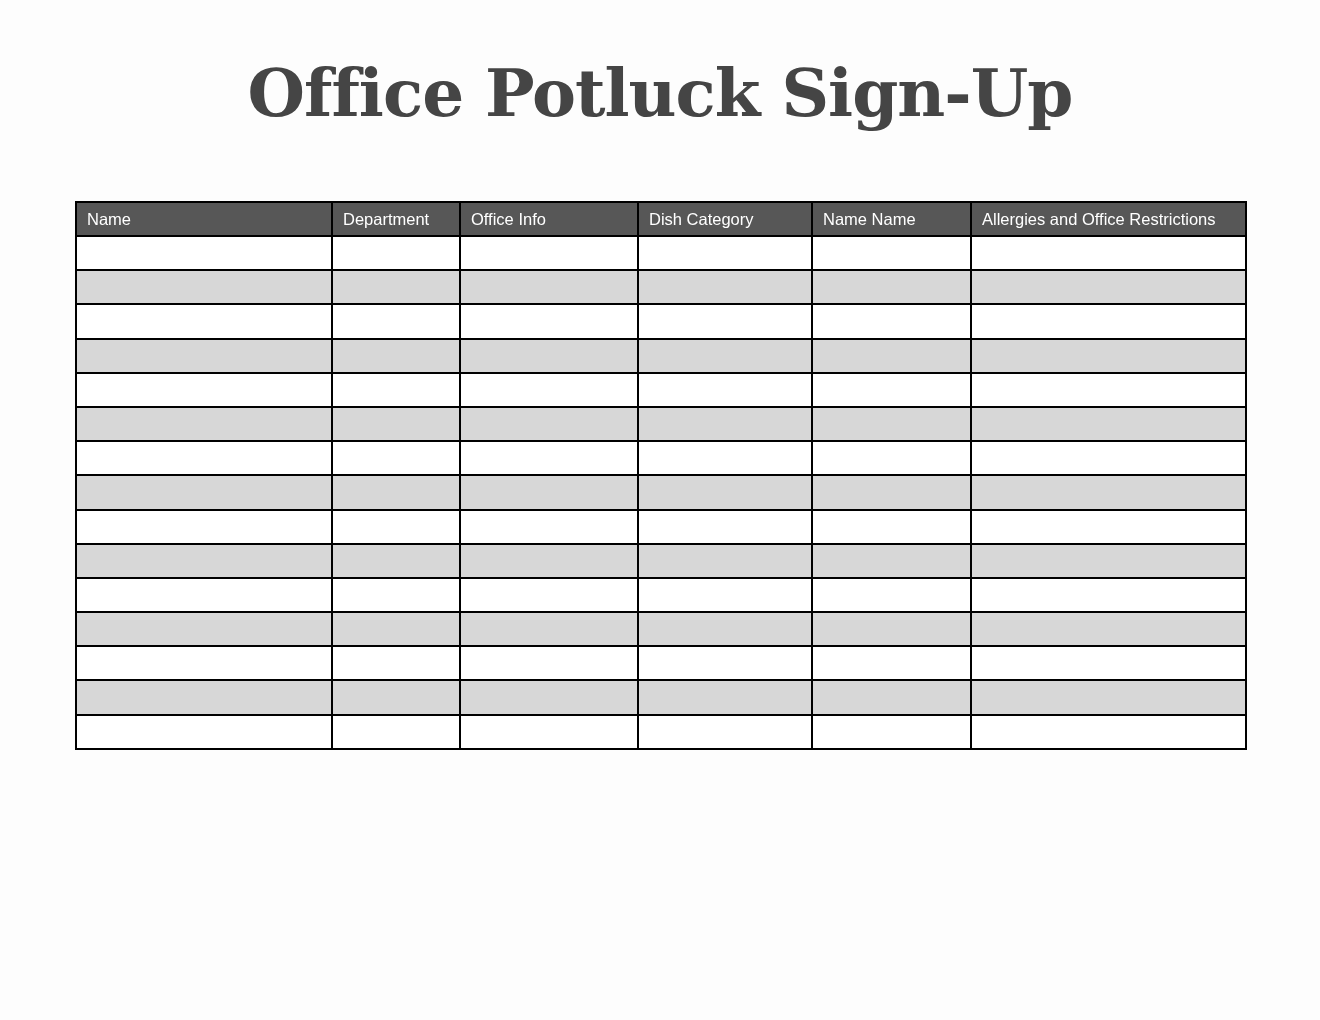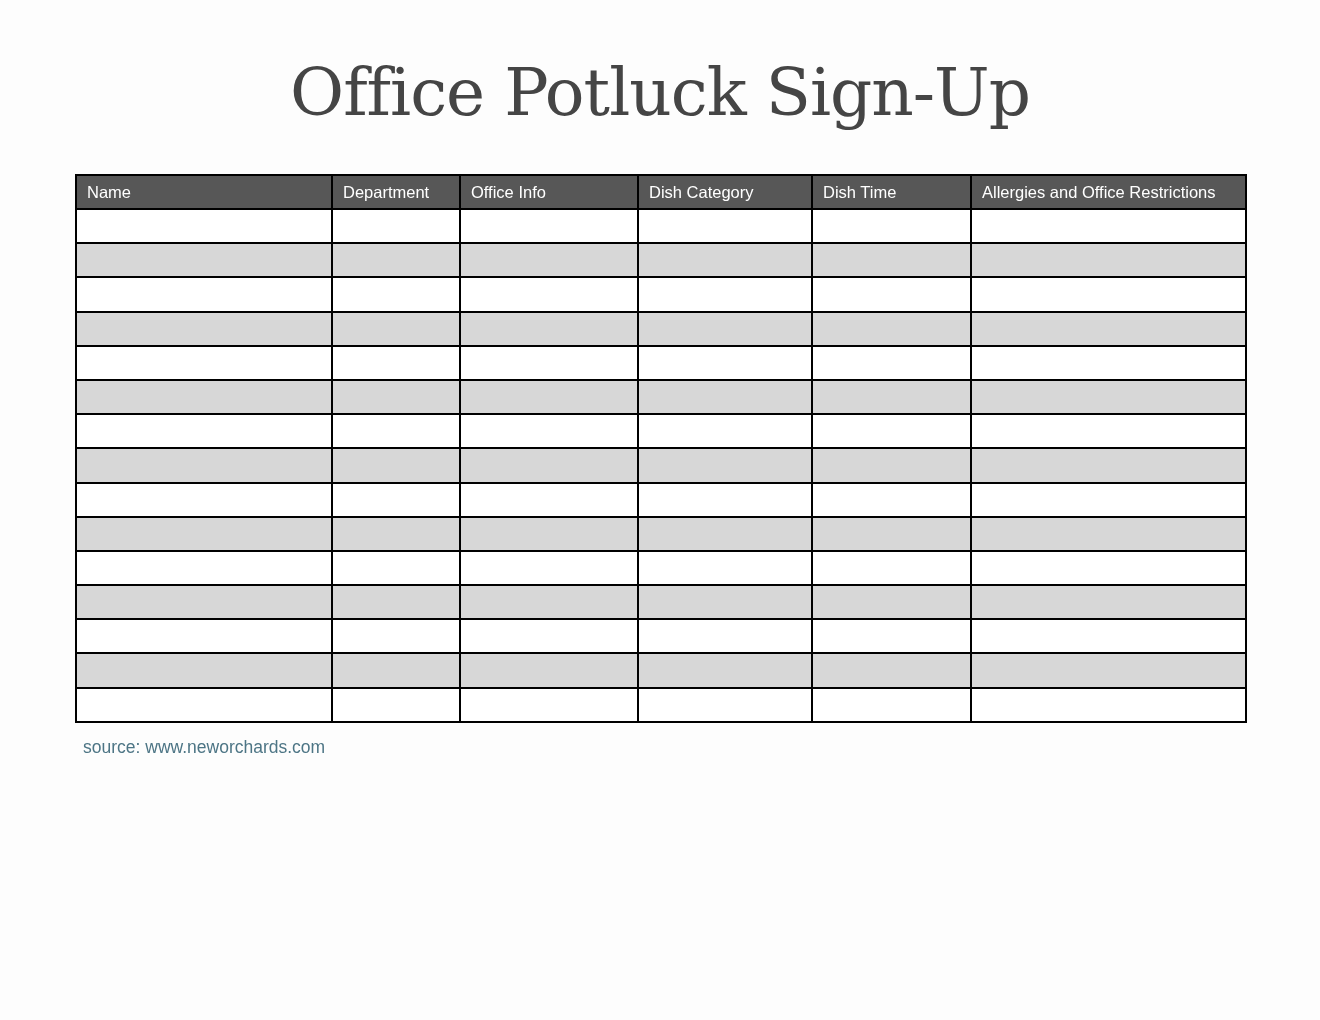--- a/index.html
+++ b/index.html
@@ -23,21 +23,21 @@
   }
   .page {
     position: relative;
     width: 1320px;
     height: 1020px;
   }
   .title {
     padding-top: 60px;
     text-align: center;
     font-family: "DejaVu Serif", serif;
-    font-weight: normal;
+    font-weight: bold;
     font-size: 66px;
     line-height: 1.0;
     letter-spacing: -1px;
     color: var(--title-text);
   }
   .fields {
     margin: 24px 75px 0 83px;
   }
   .field-row {
     display: flex;
@@ -52,21 +52,21 @@
     padding-bottom: 7px;
   }
   .field-line {
     flex: 1;
     border-bottom: 1.5px solid #1a1a1a;
     height: 30px;
     font-size: 17px;
     color: var(--label-text);
   }
   table.signup-table {
-    margin: 48px 75px 0 75px;
+    margin: 75px 75px 0 75px;
     width: 1170px;
     border-collapse: collapse;
     table-layout: fixed;
   }
   table.signup-table th {
     background: var(--table-header-bg);
     color: var(--table-header-text);
     font-weight: normal;
     font-size: 16.5px;
     text-align: left;
@@ -106,21 +106,21 @@
       <col style="width:174px">
       <col style="width:159px">
       <col style="width:275px">
     </colgroup>
     <thead>
       <tr>
         <th>Name</th>
         <th>Department</th>
         <th>Office Info</th>
         <th>Dish Category</th>
-        <th>Dish Time</th>
+        <th>Name Name</th>
         <th>Allergies and Office Restrictions</th>
       </tr>
     </thead>
     <tbody id="table-body">
         <tr>
           <td></td>
           <td></td>
           <td></td>
           <td></td>
           <td></td>
@@ -234,15 +234,14 @@
           <td></td>
           <td></td>
           <td></td>
           <td></td>
           <td></td>
           <td></td>
         </tr>
       </tbody>
   </table>
 
-  <div class="source">source: www.neworchards.com</div>
 
 </div>
 
 </body></html>

